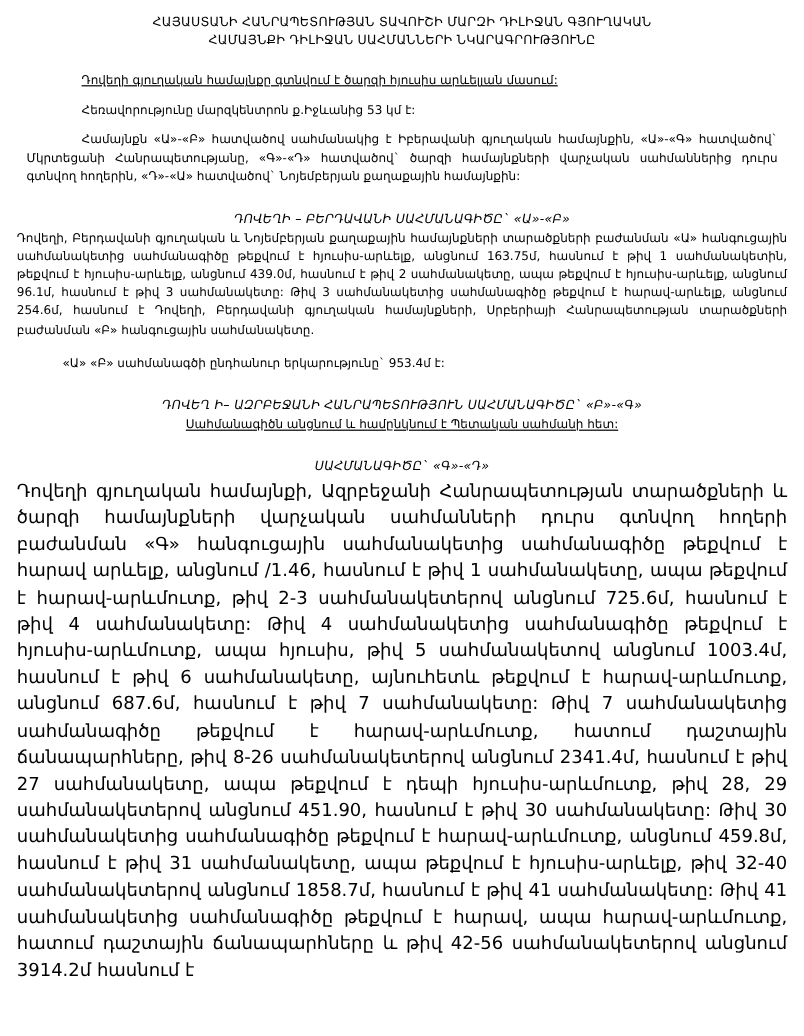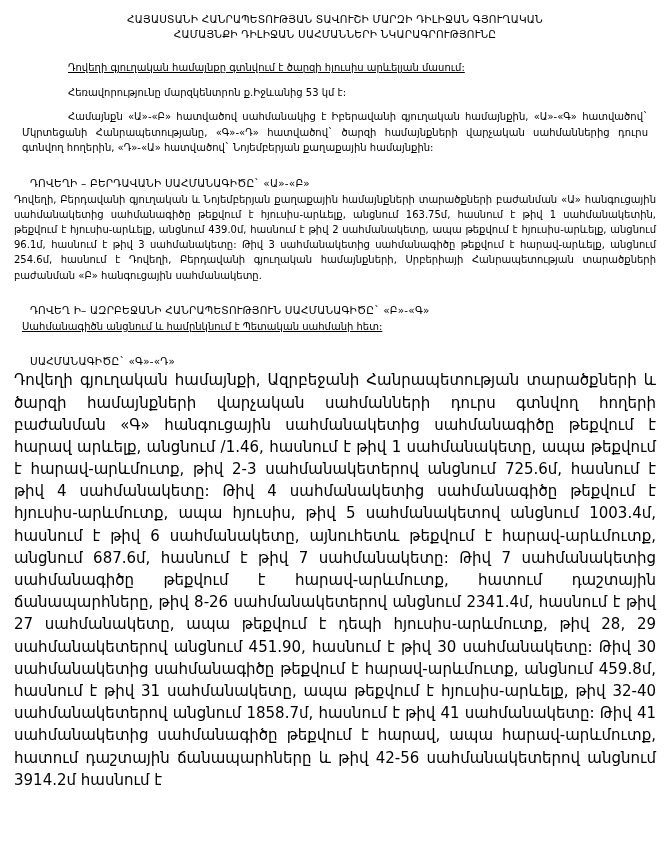--- a/index.html
+++ b/index.html
@@ -41,36 +41,38 @@
   .indent {
     text-indent: 46px;
   }
   .indent-sm {
     text-indent: 30px;
   }
   .gap-lg { margin-top: 18px; text-decoration: underline; }
   .gap-md { margin-top: 13px; }
   .gap-sm { margin-top: 9px; }
   .section-head {
-    text-align: left;
+    text-align: center;
     font-size: 10.5px;
     line-height: 1.5;
     margin: 20px 30px 0 30px;
     letter-spacing: 0.2px;
+    font-style: italic;
   }
   .block-justify {
     font-size: 10px;
     line-height: 1.52;
     text-align: justify;
     margin: 0 14px 0 14px;
   }
   .small-line {
     font-size: 10px;
     line-height: 1.5;
     margin: 0 22px;
+    text-align: center;
   }
   .dense {
     font-size: 15px;
     line-height: 1.48;
     text-align: justify;
     margin: 0 14px;
   }
 </style>
 </head>
 <body>
@@ -85,20 +87,21 @@
   <div class="para indent gap-lg">Դովեղի գյուղական համայնքը գտնվում է ծարզի հյուսիս արևելյան մասում:</div>
 
   <div class="para indent gap-sm">Հեռավորությունը մարզկենտրոն ք.Իջևանից   53 կմ է:</div>
 
   <div class="para indent gap-sm">Համայնքն «Ա»-«Բ» հատվածով սահմանակից է Իբերավանի գյուղական համայնքին, «Ա»-«Գ»  հատվածով`  Մկրտեցանի  Հանրապետությանը,  «Գ»-«Դ»  հատվածով`  ծարզի համայնքների  վարչական  սահմաններից  դուրս  գտնվող  հողերին,  «Դ»-«Ա»  հատվածով` Նոյեմբերյան քաղաքային համայնքին:</div>
 
   <div class="section-head">ԴՈՎԵՂԻ – ԲԵՐԴԱՎԱՆԻ  ՍԱՀՄԱՆԱԳԻԾԸ`  «Ա»-«Բ»</div>
 
   <div class="block-justify gap-sm">Դովեղի, Բերդավանի գյուղական և Նոյեմբերյան քաղաքային համայնքների տարածքների բաժանման «Ա» հանգուցային սահմանակետից սահմանագիծը թեքվում է հյուսիս-արևելք, անցնում 163.75մ, հասնում է թիվ 1 սահմանակետին, թեքվում է հյուսիս-արևելք, անցնում 439.0մ, հասնում է թիվ 2 սահմանակետը, ապա թեքվում է հյուսիս-արևելք, անցնում 96.1մ, հասնում է թիվ 3 սահմանակետը: Թիվ 3 սահմանակետից սահմանագիծը թեքվում է հարավ-արևելք, անցնում 254.6մ, հասնում է Դովեղի, Բերդավանի գյուղական   համայնքների, Սրբերիայի Հանրապետության տարածքների բաժանման «Բ» հանգուցային սահմանակետը.</div>
 
+  <div class="para indent-sm gap-md">«Ա» «Բ»  սահմանագծի ընդհանուր երկարությունը`   953.4մ է:</div>
 
   <div class="section-head">ԴՈՎԵՂ Ի– ԱԶՐԲԵՋԱՆԻ ՀԱՆՐԱՊԵՏՈՒԹՅՈՒՆ  ՍԱՀՄԱՆԱԳԻԾԸ`  «Բ»-«Գ»</div>
 
   <div class="small-line gap-lg">Սահմանագիծն անցնում և համընկնում է Պետական սահմանի հետ:</div>
 
 
   <div class="section-head">
     <div>ՍԱՀՄԱՆԱԳԻԾԸ`  «Գ»-«Դ»</div>
   </div>
 

